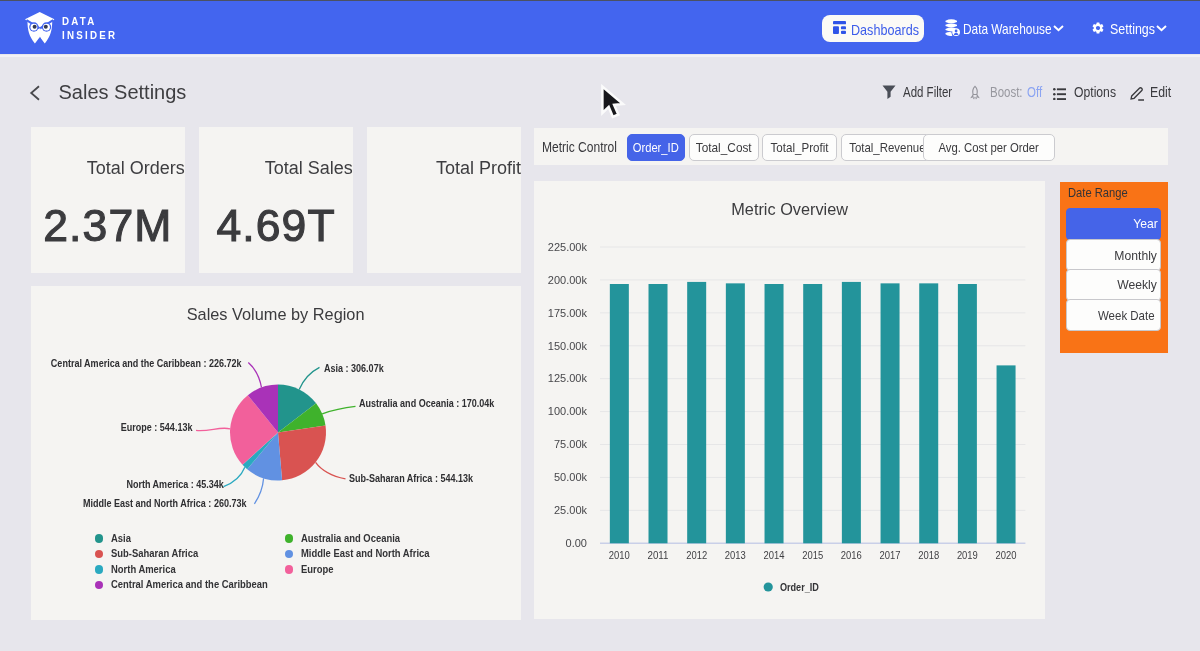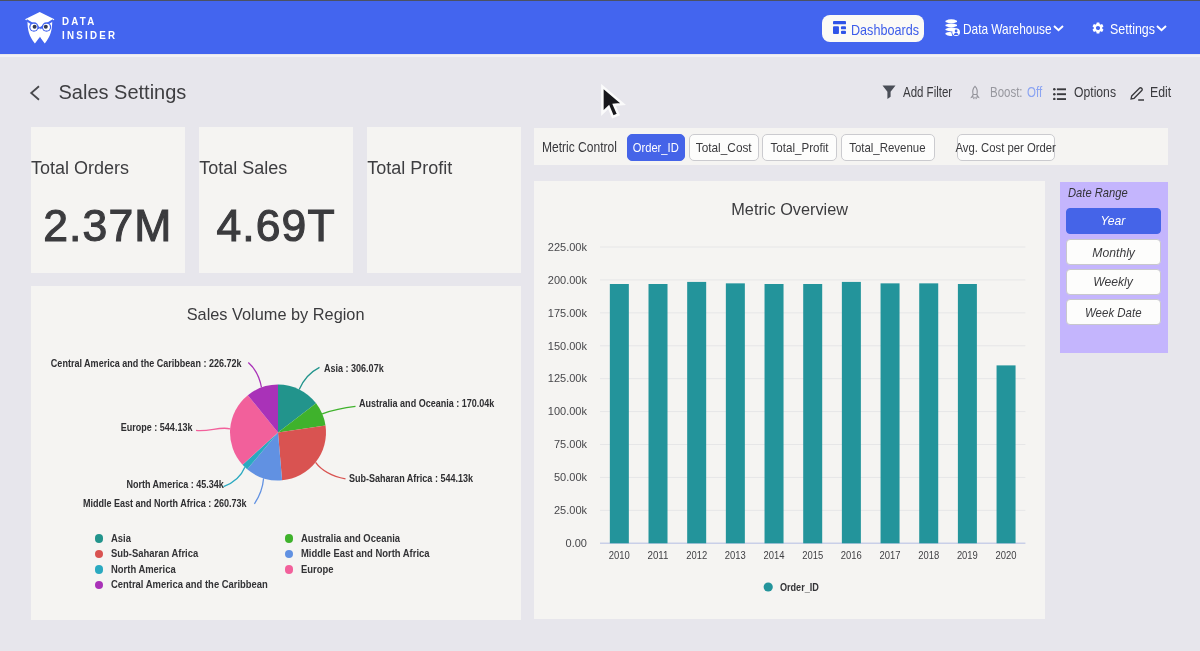--- a/index.html
+++ b/index.html
@@ -9,29 +9,29 @@
 .cx { display:inline-block; transform:scaleX(0.86); transform-origin:center; white-space:nowrap; }
 .lx { position:absolute; transform:scaleX(0.82); transform-origin:left center; white-space:nowrap; line-height:1; }
 .rx { position:absolute; transform:scaleX(0.82); transform-origin:right center; white-space:nowrap; line-height:1; }
 
 #nav { position:absolute; left:0; top:0; width:1200px; height:54px; background:#4365ef; border-top:1px solid #4b5163; }
 #nav .lt1 { position:absolute; left:62px; top:14px; color:#fff; font-size:10.5px; font-weight:bold; letter-spacing:2.4px; transform:scaleX(0.93); transform-origin:left; }
 #nav .lt2 { position:absolute; left:62px; top:28px; color:#fff; font-size:10.5px; font-weight:bold; letter-spacing:2.4px; transform:scaleX(0.93); transform-origin:left; }
 #dashbtn { position:absolute; left:822px; top:13.5px; width:102px; height:27px; background:#fbfaf6; border-radius:8px; }
 
 .kpi { position:absolute; top:127px; width:153.7px; height:146px; background:#f5f4f2; }
-.kpi .lbl { position:absolute; top:31.5px; width:100%; text-align:left; font-size:18px; color:#3d3d40; line-height:1; }
+.kpi .lbl { position:absolute; top:31.5px; width:100%; text-align:right; font-size:18px; color:#3d3d40; line-height:1; }
 .kpi .val { position:absolute; top:77px; width:100%; text-align:center; font-size:44.5px; font-weight:normal; -webkit-text-stroke:1.1px #3b3b3e; color:#3b3b3e; letter-spacing:1.1px; line-height:1; }
 
 #mctrl { position:absolute; left:534px; top:128px; width:634px; height:36.5px; background:#f5f4f2; }
 .mbtn { position:absolute; top:5.5px; height:27px; border:1px solid #cbcbcf; border-radius:5px; background:#fdfdfc; font-size:13px; color:#3b3b3e; display:flex; align-items:center; justify-content:center; }
 .mbtn.sel { background:#4564e8; border-color:#4564e8; color:#fff; }
 
-#drange { position:absolute; left:1060px; top:182px; width:108px; height:171px; background:#c4b5fd;font-style:italic; }
-.dbtn { position:absolute; left:6px; width:94.5px; height:26px; border:1px solid #c8c8cc; border-radius:4px; background:#fdfdfc; font-size:13.5px; color:#3b3b3e; display:flex; align-items:center; justify-content:center; }
+#drange { position:absolute; left:1060px; top:182px; width:108px; height:171px; background:#f97316; }
+.dbtn { position:absolute; left:6px; width:94.5px; height:32px; border:1px solid #c8c8cc; border-radius:4px; background:#fdfdfc; font-size:13.5px; color:#3b3b3e; display:flex; align-items:center; justify-content:flex-end; }
 .dbtn.sel { background:#4564e8; border-color:#4564e8; color:#fff; }
 
 #piecard { position:absolute; left:31px; top:286px; width:490px; height:334px; background:#f5f4f2; }
 #barcard { position:absolute; left:533.8px; top:181px; width:511.7px; height:438px; background:#f5f4f2; }
 .plabel { position:absolute; font-size:11px; font-weight:bold; color:#2e2e31; line-height:1; }
 .pleg { position:absolute; font-size:11.5px; font-weight:bold; color:#333336; line-height:1; transform:scaleX(0.82); transform-origin:left center; white-space:nowrap; }
 .pdot { position:absolute; width:8.6px; height:8.6px; border-radius:50%; }
 </style>
 </head>
 <body>
@@ -134,21 +134,21 @@
     </div>
   <div class="mbtn" style="left:155px;width:70px">
       <span class="cx" style="transform:scaleX(0.91)">Total_Cost</span>
     </div>
   <div class="mbtn" style="left:228px;width:75px">
       <span class="cx" style="transform:scaleX(0.89)">Total_Profit</span>
     </div>
   <div class="mbtn" style="left:306.5px;width:94px">
       <span class="cx" style="transform:scaleX(0.88)">Total_Revenue</span>
     </div>
-  <div class="mbtn" style="left:423px;width:98px">
+  <div class="mbtn" style="left:389px;width:132px">
       <span class="cx" style="transform:scaleX(0.87)">Avg. Cost per Order</span>
     </div>
 </div>
 
 <div id="drange">
   <div class="lx" style="left:7.6px;top:4.2px;color:#333337;font-size:13px;transform:scaleX(0.86)">Date Range</div>
   <div class="dbtn sel" style="top:25.5px">
       <span class="cx" style="transform:scaleX(0.9)">Year</span>
     </div>
   <div class="dbtn" style="top:57px">

